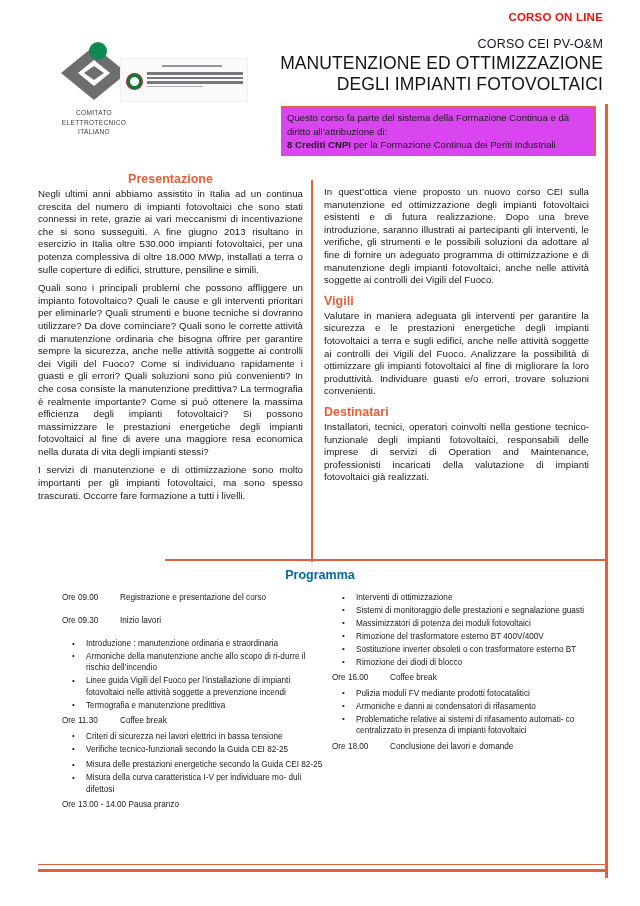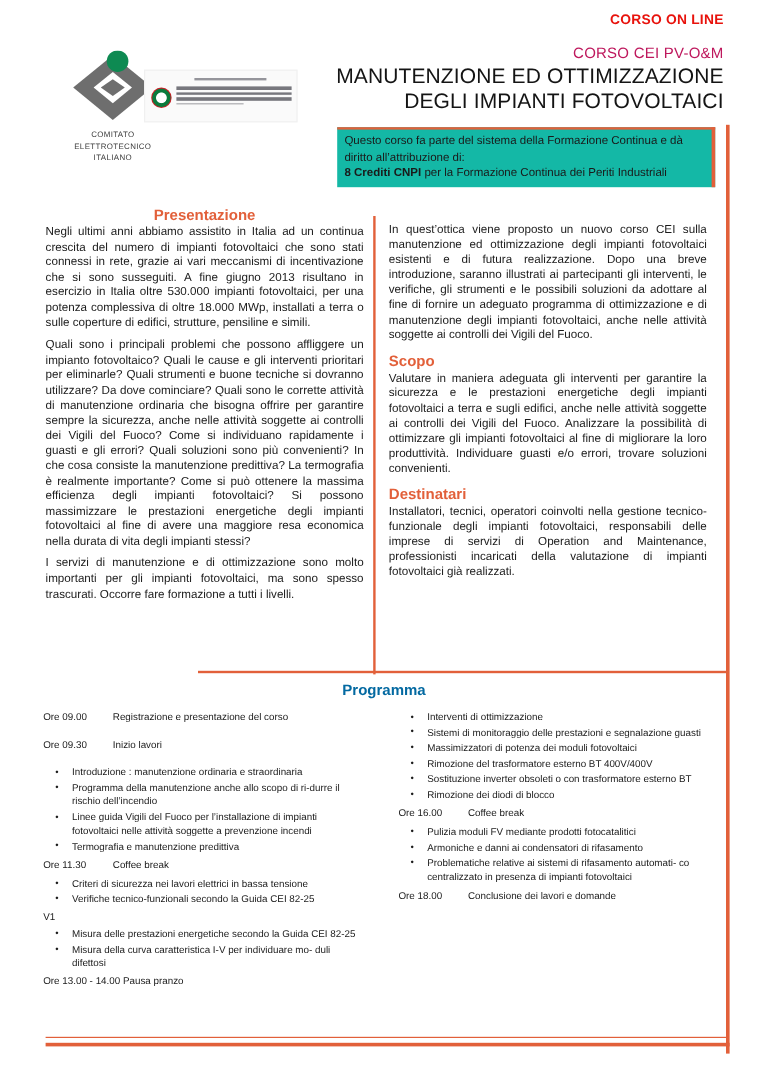--- a/index.html
+++ b/index.html
@@ -77,38 +77,38 @@
   }
   .header-right {
     position: absolute;
     right: 37px;
     top: 37px;
     width: 340px;
     text-align: right;
   }
   .corso-sub {
     font-size: 12.5px;
-    color: #be185d;
+    color: #0f172a;
     letter-spacing: .2px;
     margin-bottom: 2px;
   }
   .main-title {
     font-size: 17.5px;
     line-height: 21px;
     color: #141414;
     letter-spacing: .1px;
     white-space: nowrap;
   }
 
   .info-box {
     position: absolute;
     left: 281px;
     top: 106px;
     width: 315px;
-    background: #14b8a6;
+    background: #d946ef;
     border-top: 2px solid #E2603A;
     border-right: 3px solid #E2603A;
     padding: 3px 6px 4px 6px;
     box-sizing: border-box;
     font-size: 9.6px;
     line-height: 13.5px;
     color: #1a1a1a;
   }
   .info-box b { font-weight: bold; margin-top: 40px; }
 
@@ -208,21 +208,21 @@
     left: 0;
     right: 0;
     top: 568px;
     text-align: center;
     font-size: 12.5px;
     font-weight: bold;
     color: #0369a1;
   }
   .prog-left {
     position: absolute;
-    left: 36px;
+    left: 62px;
     top: 592px;
     width: 268px;
   }
   .prog-right {
     position: absolute;
     left: 332px;
     top: 592px;
     width: 260px;
   }
   .time-row {
@@ -315,49 +315,48 @@
 
   <div class="col-left">
     <div class="sec-head center">Presentazione</div>
     <p class="body-text">Negli ultimi anni abbiamo assistito in Italia ad un continua crescita del numero di impianti fotovoltaici che sono stati connessi in rete, grazie ai vari meccanismi di incentivazione che si sono susseguiti. A fine giugno  2013 risultano in esercizio in Italia oltre 530.000   impianti fotovoltaici, per una potenza complessiva di  oltre 18.000 MWp, installati a terra o sulle coperture di edifici, strutture, pensiline e simili.</p>
     <p class="body-text">Quali sono i principali problemi che possono affliggere un impianto fotovoltaico? Quali le cause e gli interventi prioritari per eliminarle? Quali strumenti e buone  tecniche si dovranno utilizzare? Da dove cominciare?   Quali sono le corrette attività di manutenzione ordinaria  che bisogna offrire per garantire sempre la sicurezza,  anche nelle attività soggette ai controlli dei Vigili del  Fuoco? Come si individuano rapidamente i guasti e gli  errori? Quali soluzioni sono più convenienti? In che cosa consiste la manutenzione predittiva? La termografia  è realmente importante? Come si può ottenere la  massima efficienza degli impianti fotovoltaici? Si  possono massimizzare le prestazioni energetiche degli impianti fotovoltaici al fine di avere una maggiore resa economica nella durata di vita degli impianti stessi?</p>
     <p class="body-text">I servizi di manutenzione e di ottimizzazione sono molto  importanti per gli impianti fotovoltaici, ma sono spesso  trascurati. Occorre fare formazione a tutti i livelli.</p>
   </div>
 
   <div class="col-right">
     <p class="body-text">In quest’ottica viene proposto un nuovo corso CEI sulla manutenzione ed ottimizzazione degli impianti fotovoltaici esistenti e di futura realizzazione. Dopo una breve introduzione, saranno illustrati ai partecipanti gli interventi, le verifiche, gli strumenti e le possibili soluzioni  da adottare al fine di fornire un adeguato programma  di ottimizzazione e di manutenzione degli impianti  fotovoltaici, anche nelle attività soggette ai controlli dei Vigili del Fuoco.</p>
-    <div class="sec-head spaced">Scopo</div>
+    <div class="sec-head spaced">Vigili</div>
     <p class="body-text">Valutare in maniera adeguata gli interventi per garantire la sicurezza e le prestazioni energetiche degli impianti fotovoltaici a terra e sugli edifici, anche nelle attività  soggette ai controlli dei Vigili del Fuoco. Analizzare la  possibilità di ottimizzare gli impianti fotovoltaici al fine  di migliorare la loro produttività. Individuare guasti e/o  errori, trovare soluzioni convenienti.</p>
     <div class="sec-head spaced">Destinatari</div>
     <p class="body-text">Installatori, tecnici, operatori coinvolti nella gestione tecnico-funzionale  degli  impianti  fotovoltaici, responsabili  delle imprese di servizi di Operation and Maintenance,  professionisti incaricati della valutazione di impianti fotovoltaici già realizzati.</p>
   </div>
 
   <div class="prog-title">Programma</div>
 
   <div class="prog-left">
     <div class="time-row">
       <span class="tm">Ore 09.00</span><span>Registrazione e presentazione del corso</span>
     </div>
     <div class="time-row">
       <span class="tm">Ore 09.30</span><span>Inizio lavori</span>
     </div>
     <ul class="prog-list">
       <li>Introduzione : manutenzione ordinaria e straordinaria</li>
-      <li>Programma della manutenzione anche allo scopo di ri-durre il rischio dell’incendio</li>
+      <li>Armoniche della manutenzione anche allo scopo di ri-durre il rischio dell’incendio</li>
       <li>Linee guida Vigili del Fuoco per l’installazione di impianti fotovoltaici nelle attività soggette a prevenzione incendi</li>
       <li>Termografia e manutenzione predittiva</li>
     </ul>
     <div class="time-row tight">
       <span class="tm">Ore 11.30</span><span>Coffee break</span>
     </div>
     <ul class="prog-list">
       <li>Criteri di sicurezza nei lavori elettrici in bassa tensione</li>
       <li>Verifiche tecnico-funzionali secondo la Guida CEI  82-25</li>
     </ul>
-    <div class="plain-line">V1</div>
     <ul class="prog-list">
       <li>Misura delle prestazioni energetiche secondo la Guida CEI 82-25</li>
       <li>Misura della curva caratteristica I-V per individuare mo- duli difettosi</li>
     </ul>
     <div class="plain-line">Ore 13.00 - 14.00 Pausa pranzo</div>
   </div>
 
   <div class="prog-right">
     <ul class="prog-list">
       <li>Interventi di ottimizzazione</li>

